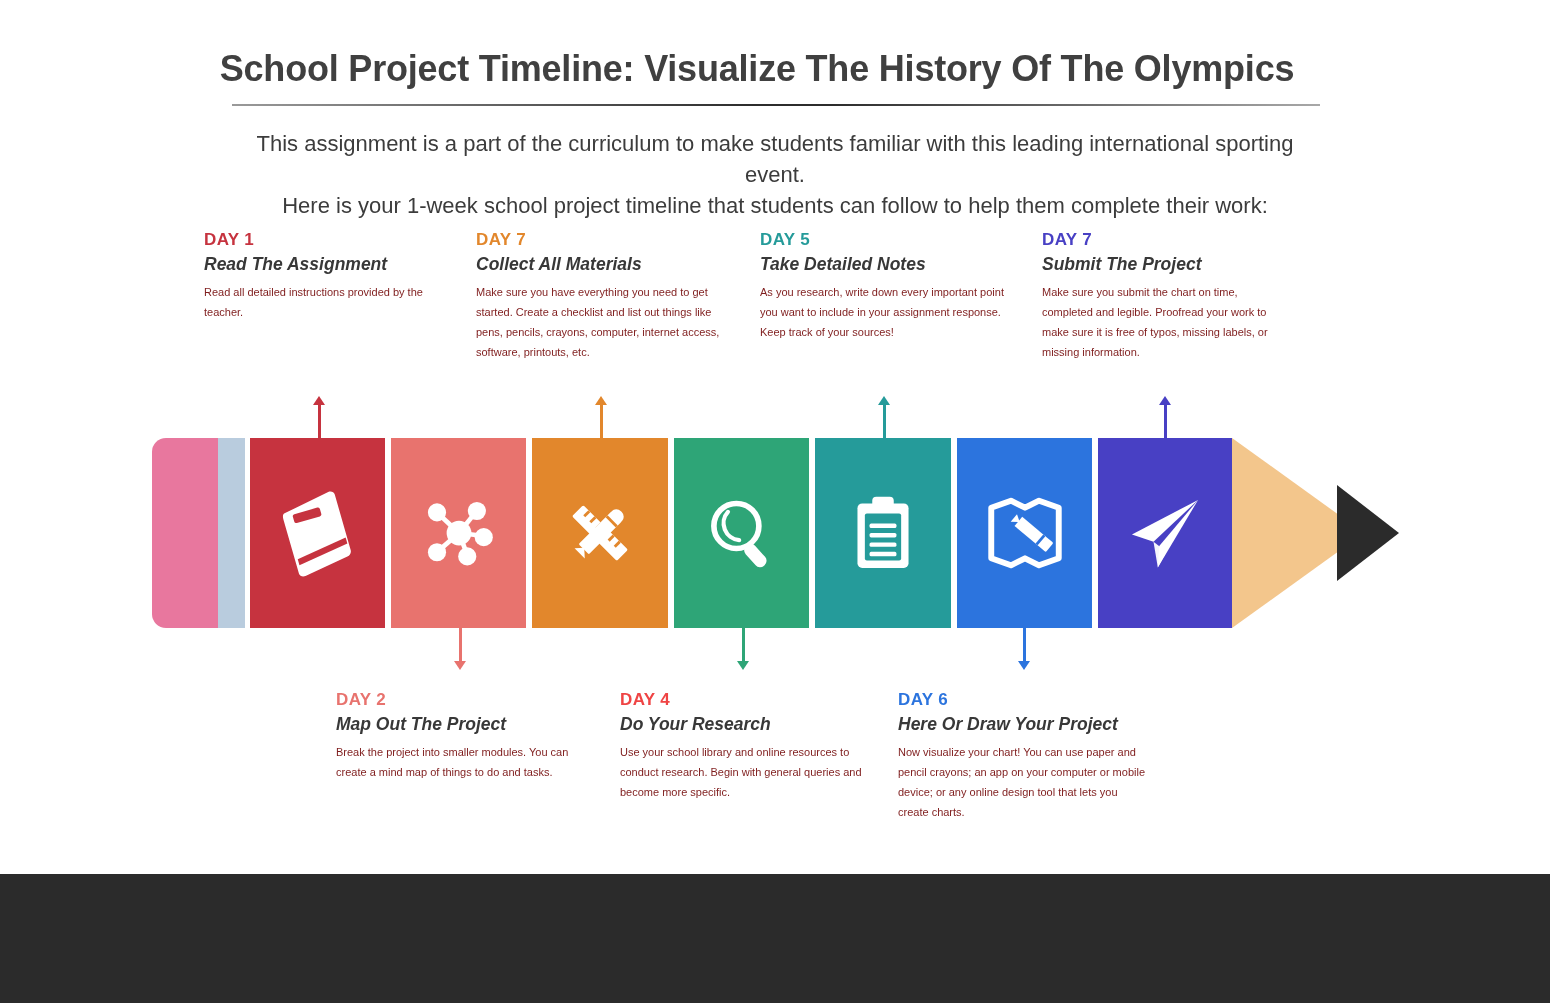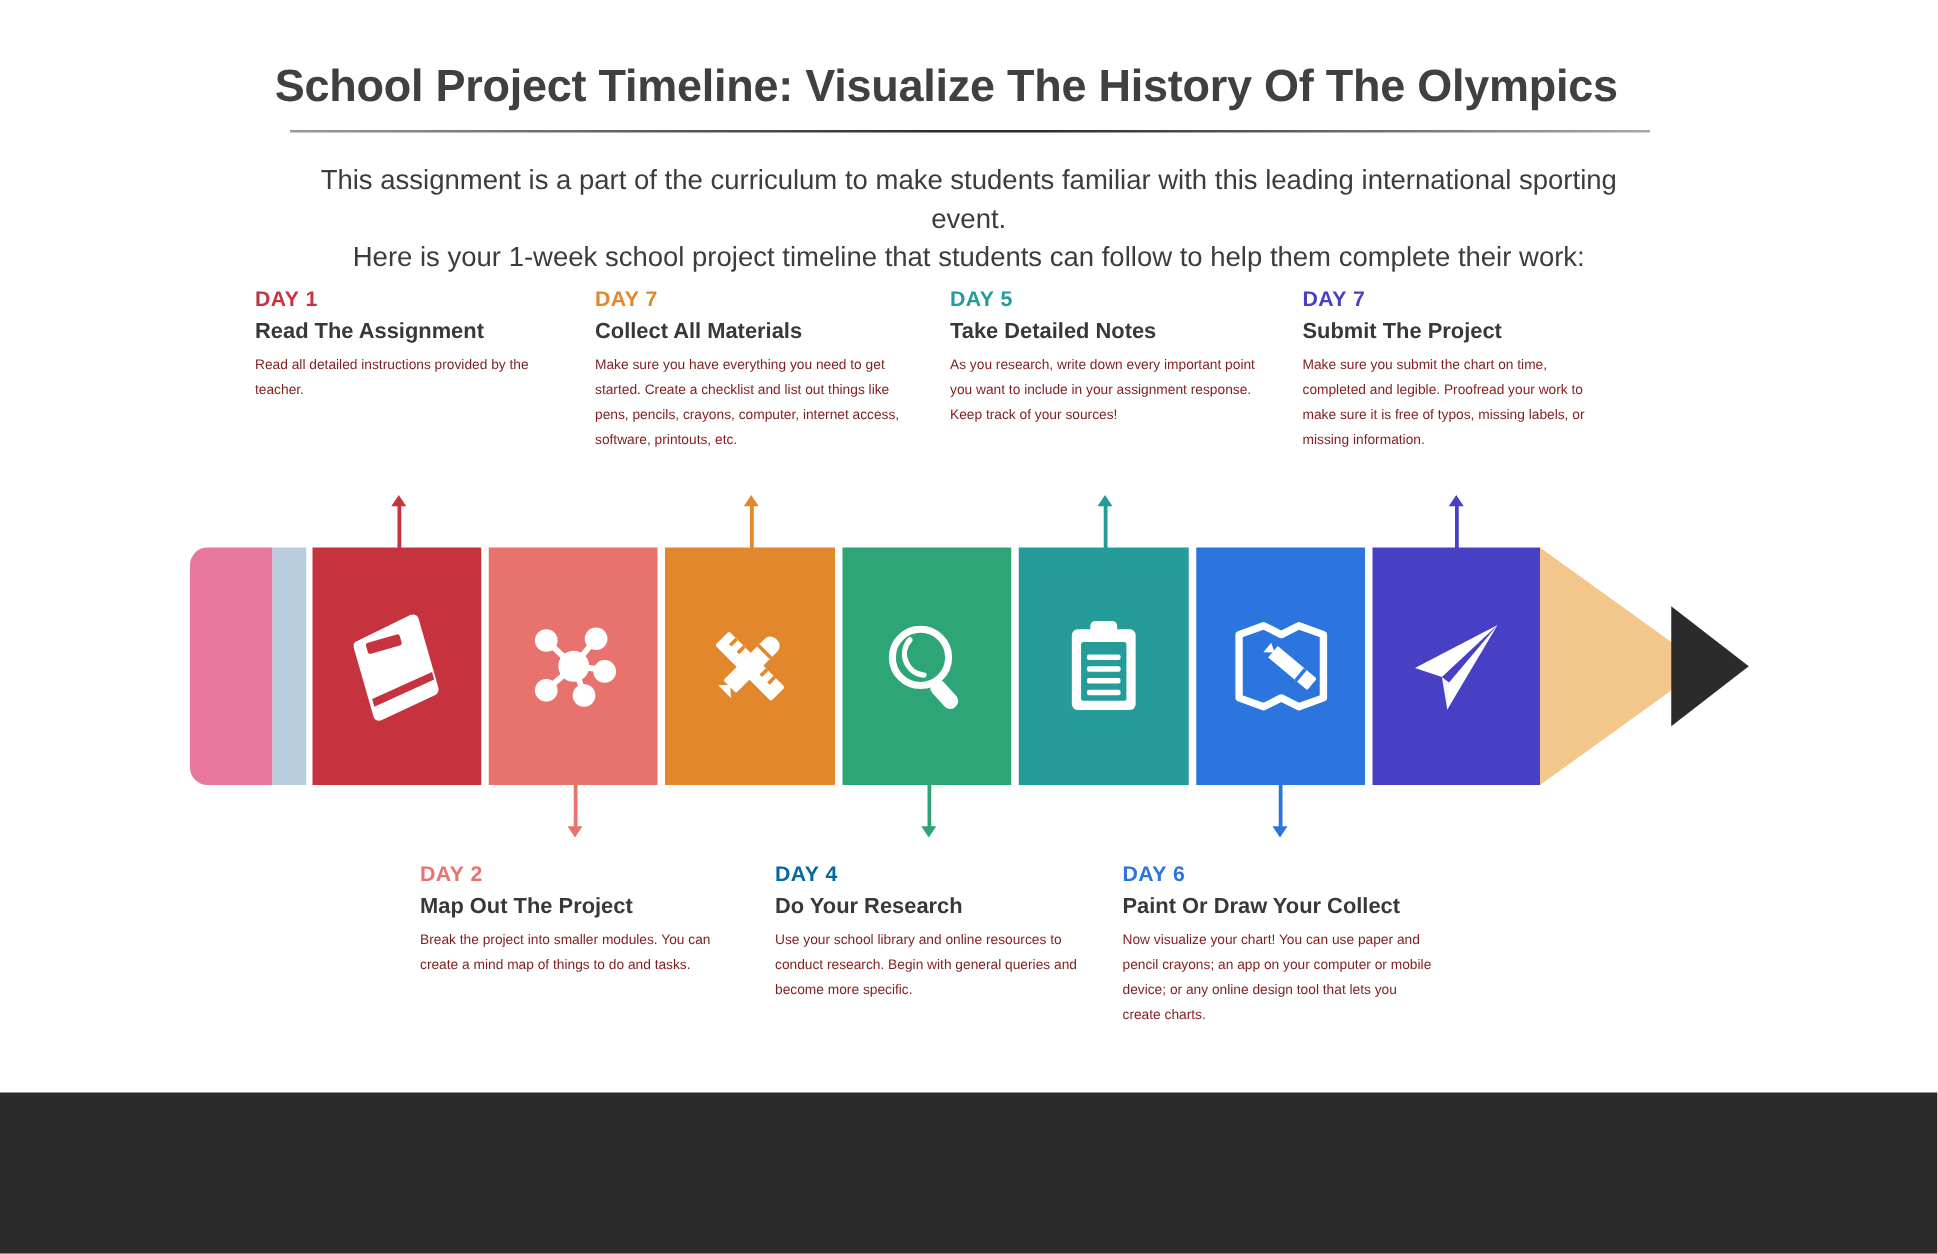--- a/index.html
+++ b/index.html
@@ -54,20 +54,21 @@
     font-size: 17px;
     font-weight: bold;
     letter-spacing: 0.4px;
     margin-bottom: 4px;
   }
   .step-title {
     font-size: 17.5px;
     font-weight: bold;
     color: #383838;
     margin-bottom: 7px;
+    font-style: italic;
   }
   .step-desc {
     font-size: 11px;
     line-height: 20px;
     color: #7f1d1d;
   }
 
   
   .connector { position: absolute; }
   .conn-line { position: absolute; width: 3px; }
@@ -153,28 +154,28 @@
     <div class="step-desc">Make sure you submit the chart on time, completed and legible. Proofread your work to make sure it is free of typos, missing labels, or missing information.</div>
   </div>
 
   <div class="step-block" style="left:336px; top:690px; width:248px;">
     <div class="day-label" style="color:#E8736E">DAY 2</div>
     <div class="step-title">Map Out The Project</div>
     <div class="step-desc">Break the project into smaller modules. You can create a mind map of things to do and tasks.</div>
   </div>
 
   <div class="step-block" style="left:620px; top:690px; width:248px;">
-    <div class="day-label" style="color:#0369a1">DAY 4</div>
+    <div class="day-label" style="color:#ef4444">DAY 4</div>
     <div class="step-title">Do Your Research</div>
     <div class="step-desc">Use your school library and online resources to conduct research. Begin with general queries and become more specific.</div>
   </div>
 
   <div class="step-block" style="left:898px; top:690px; width:252px;">
     <div class="day-label" style="color:#2C74DE">DAY 6</div>
-    <div class="step-title">Paint Or Draw Your Collect</div>
+    <div class="step-title">Here Or Draw Your Project</div>
     <div class="step-desc">Now visualize your chart! You can use paper and pencil crayons; an app on your computer or mobile device; or any online design tool that lets you create charts.</div>
   </div>
 
   <div class="connector" style="left:312px; top:396px; width:14px; height:44px;">
     <div class="conn-head" style="left:1px; top:0; border-bottom:9px solid #C6333F;"></div>
     <div class="conn-line" style="left:5.5px; top:8px; height:36px; background:#C6333F;"></div>
   </div>
   <div class="connector" style="left:594px; top:396px; width:14px; height:44px;">
     <div class="conn-head" style="left:1px; top:0; border-bottom:9px solid #E2872C;"></div>
     <div class="conn-line" style="left:5.5px; top:8px; height:36px; background:#E2872C;"></div>

